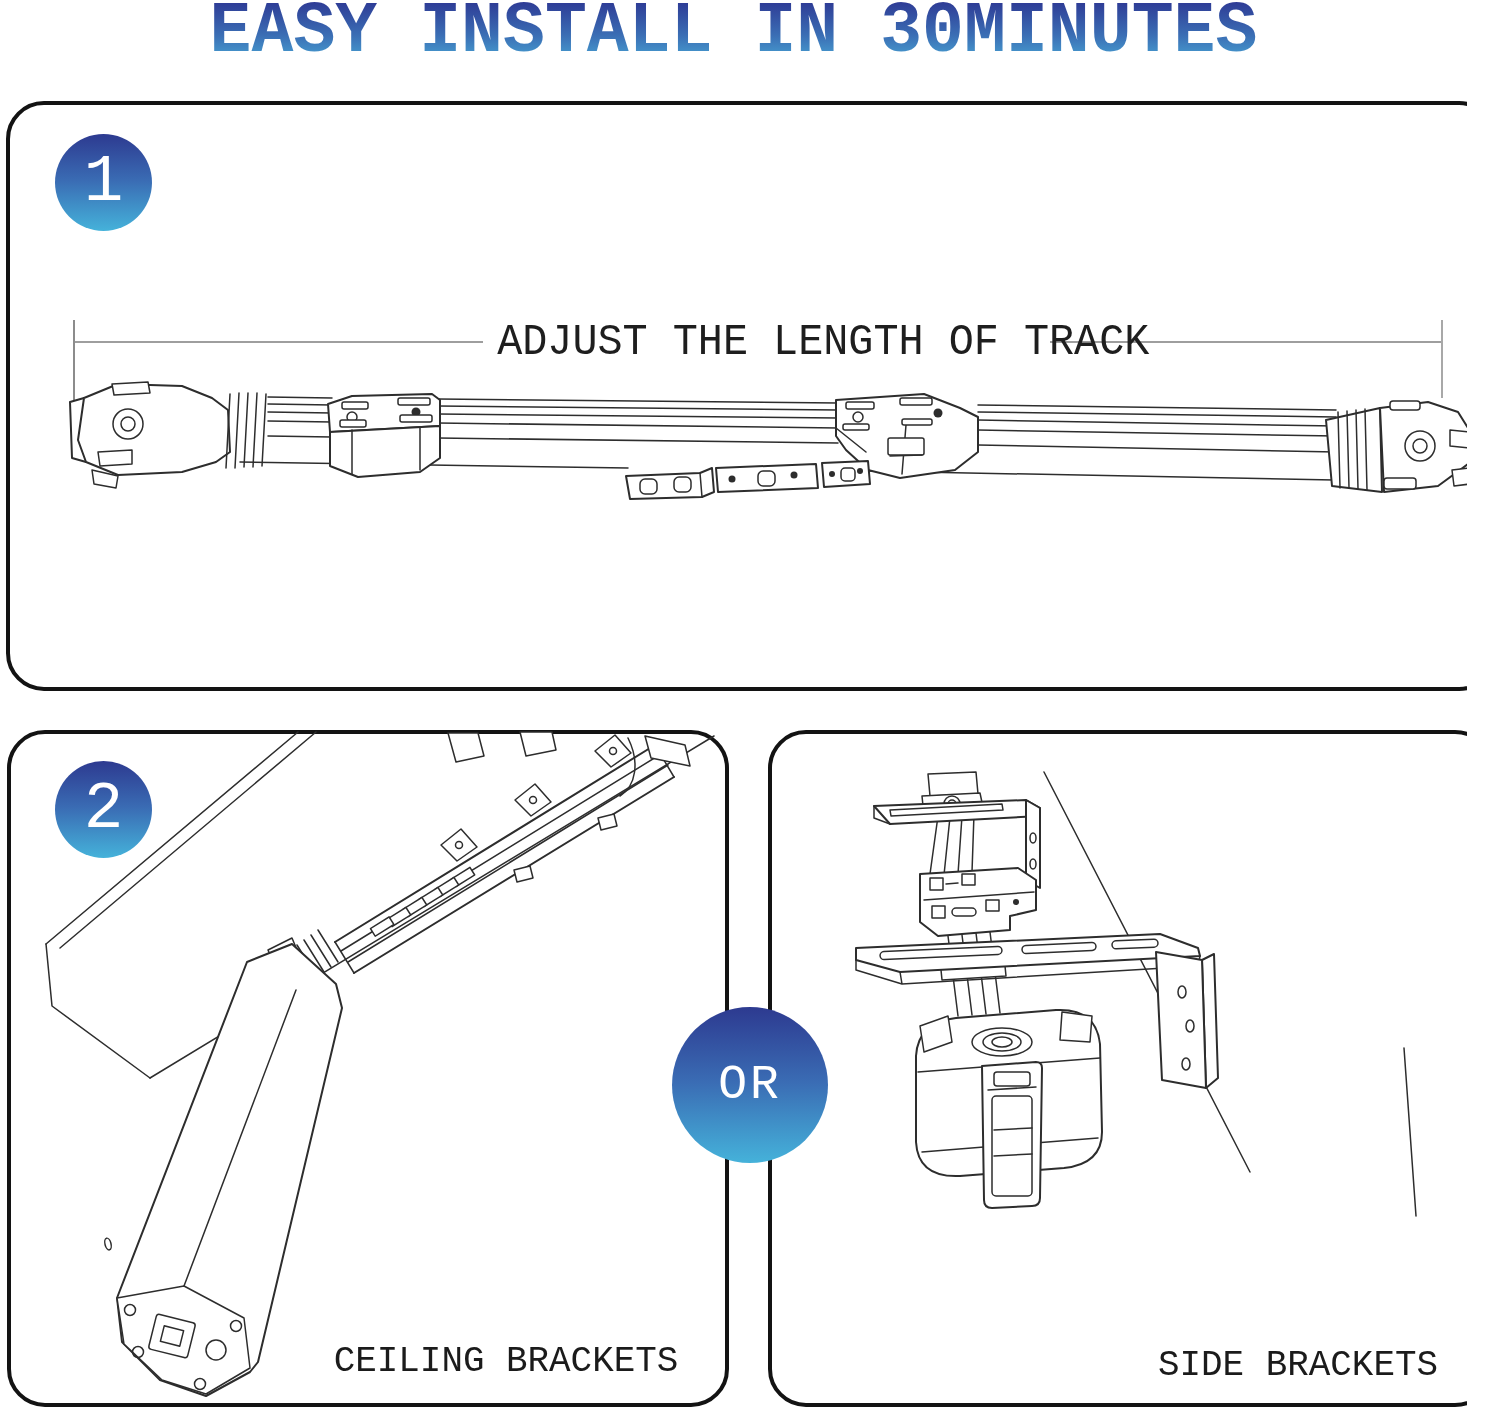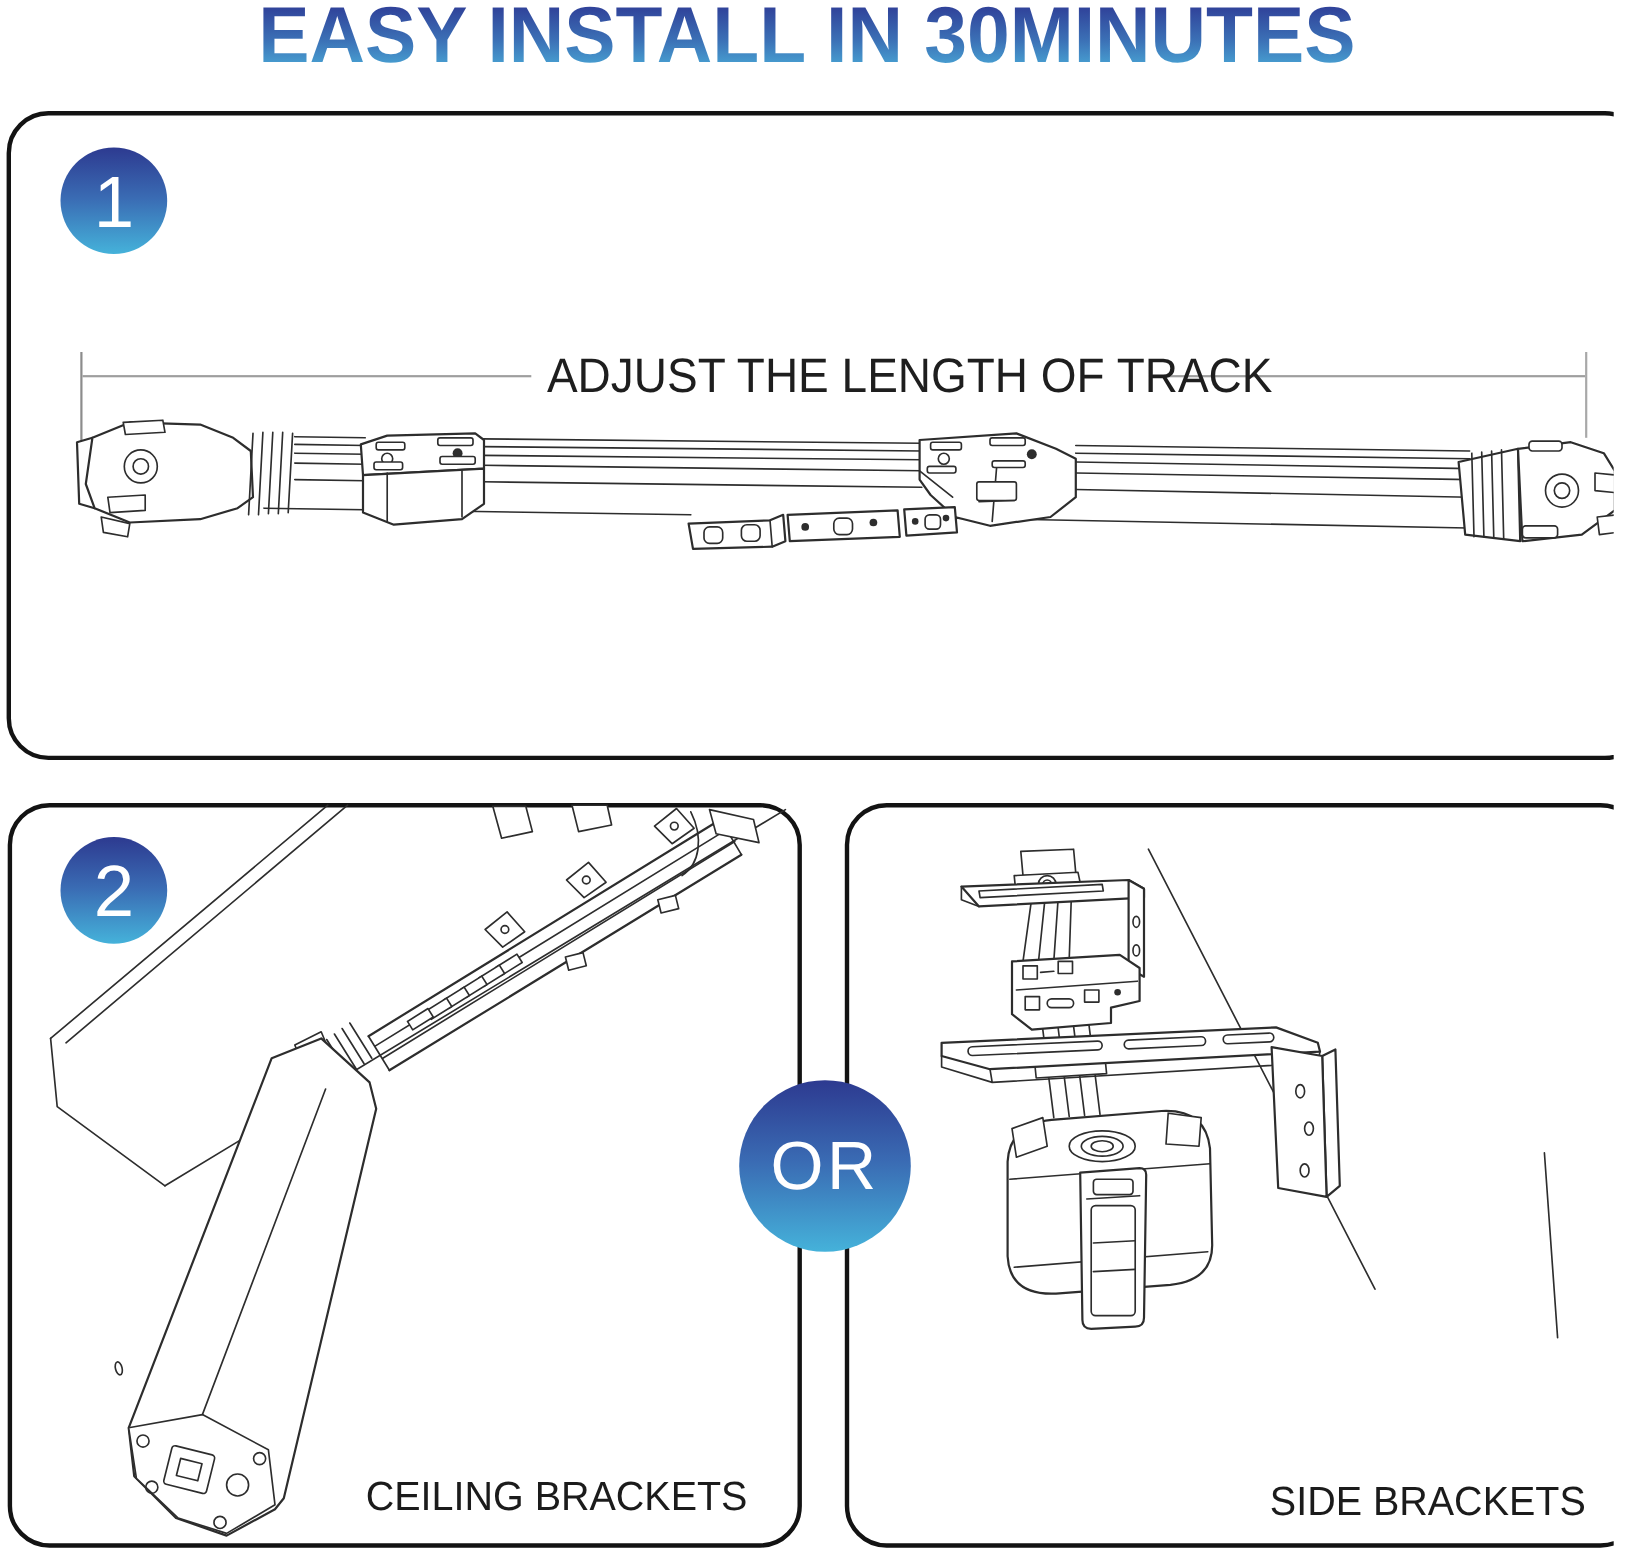--- a/index.html
+++ b/index.html
@@ -1,18 +1,18 @@
 <!DOCTYPE html>
 <html><head>
 <meta charset="utf-8">
 <style>
   html,body { margin:0; padding:0; background:#ffffff; }
   .page {
     position:relative; width:1467px; height:1417px; background:#fff;
-    font-family:Liberation Sans, sans-serif; overflow:hidden;
+    font-family:Liberation Mono, monospace; overflow:hidden;
   }
   .title {
     position:absolute; left:0; top:-6px; width:100%; text-align:center;
     font-size:72px; font-weight:700; letter-spacing:0px; line-height:76px;
     transform:scaleX(0.97); white-space:nowrap; color:#3f6fb3;
   }
   @supports (-webkit-background-clip: text) {
     .title {
       background:linear-gradient(180deg,#2b2f8e 0%, #3b6fb5 55%, #4db5de 100%);
       -webkit-background-clip:text; background-clip:text; color:transparent;
@@ -26,21 +26,21 @@
   #panel2 { left:7px;   top:730px; width:722px;  height:677px; }
   #panel3 { left:768px; top:730px; width:725px;  height:677px; }
   .badge {
     position:absolute; border-radius:50%;
     background:linear-gradient(180deg,#2d3a90 0%, #3a6cb4 48%, #45b2da 100%);
     color:#fff; display:flex; align-items:center; justify-content:center;
     z-index:5;
   }
   #badge1 { left:55px;  top:134px;  width:97px;  height:97px;  font-size:66px; }
   #badge2 { left:55px;  top:761px;  width:97px;  height:97px;  font-size:66px; }
-  #orBadge{ left:672px; top:982px; width:156px; height:156px; font-size:62px; letter-spacing:3px; }
+  #orBadge{ left:672px; top:1007px; width:156px; height:156px; font-size:48px; letter-spacing:3px; }
   .mline { position:absolute; background:#9e9e9e; }
   #mtickL { left:73px;   top:320px; width:2px;  height:112px; background:#8c8c8c; }
   #mtickR { left:1441px; top:320px; width:2px;  height:78px;  background:#a8a8a8; }
   #mlineL { left:75px;   top:341px; width:408px; height:2px; }
   #mlineR { left:1050px; top:341px; width:391px; height:2px; }
   .measure-label {
     position:absolute; left:483px; top:317px; width:567px; text-align:center;
     font-size:44px; color:#1e1e1e; transform:scaleX(0.95); white-space:nowrap;
   }
   .caption {

